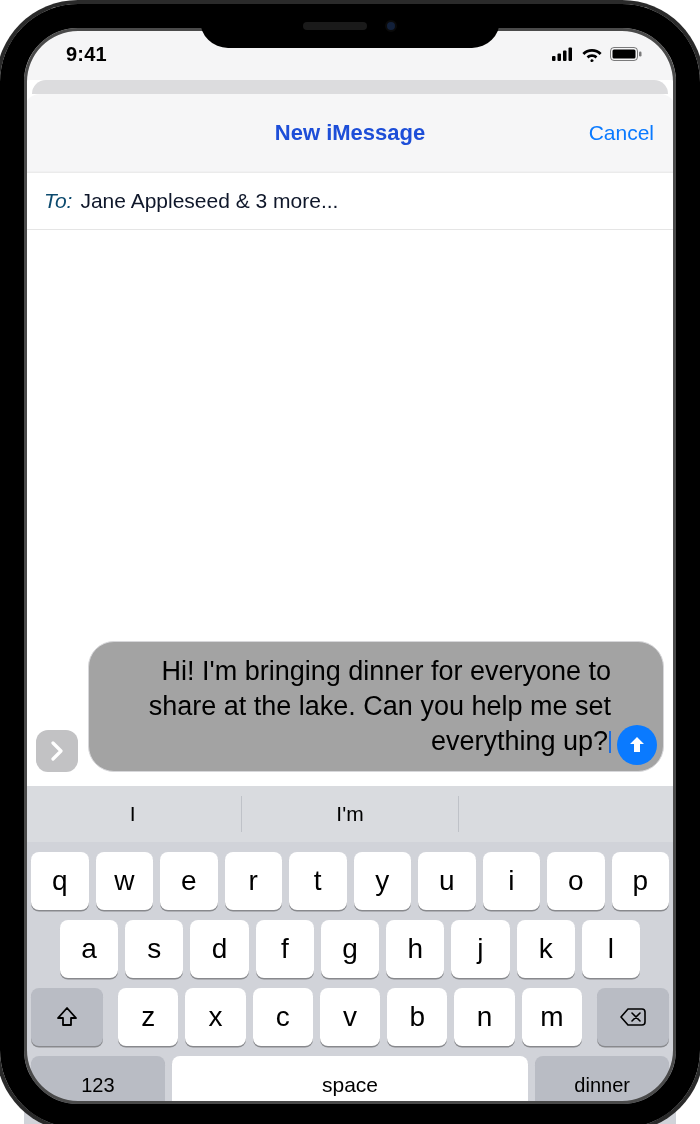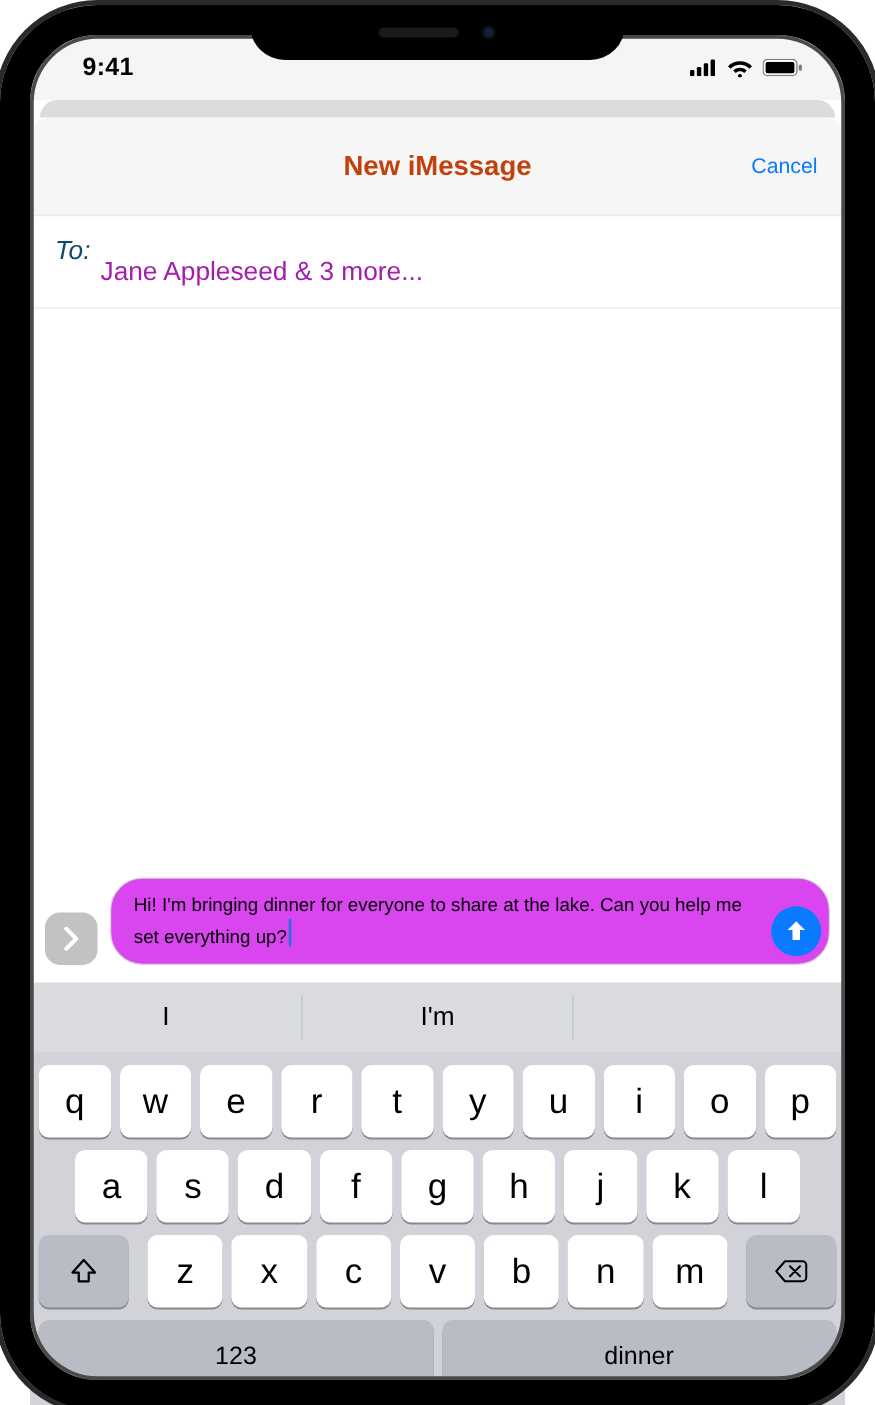--- a/index.html
+++ b/index.html
@@ -57,54 +57,54 @@
 
   
   .navbar {
     position: relative;
     background: #f6f6f7;
     border-radius: 16px 16px 0 0;
     height: 78px;
     display: flex; align-items: center; justify-content: center;
     border-bottom: 1px solid rgba(0,0,0,0.02);
   }
-  .navbar .title { font-size: 22px; font-weight: 600; color:#c2410c; }
+  .navbar .title { font-size: 22px; font-weight: 600; color:#1d4ed8; }
   .navbar .cancel {
     position: absolute; right: 22px; top: 50%; transform: translateY(-50%);
-    color: #0a7aff; font-size: 17px;
+    color: #0a7aff; font-size: 21px;
   }
 
   
   .to-row {
     background: #fff;
     border-top: 1px solid rgba(0,0,0,0.08);
     border-bottom: 1px solid rgba(0,0,0,0.10);
     padding: 16px 20px;
     font-size: 21px;
     display: flex; gap: 8px;
   }
   .to-row .to-label { color: #0c4a6e; font-style: italic; }
-  .to-row .to-value { color: #a21caf; margin-top: 17px; }
+  .to-row .to-value { color: #0f172a; }
 
   
   .compose {
     position: absolute; left: 0; right: 0; bottom: 0;
     display: flex; align-items: flex-end; gap: 10px;
     padding: 10px 12px 14px 12px;
   }
   .expand-btn {
     width: 42px; height: 42px; border-radius: 12px;
     background: #c2c2c4; display: flex; align-items: center; justify-content: center;
     flex-shrink: 0;
   }
   .compose-field {
     flex: 1; position: relative;
     border: 1.5px solid #d7d7da; border-radius: 26px;
-    background: #d946ef; padding: 12px 52px 12px 18px;
-    font-size: 15px; line-height: 1.3; color: #000;
+    background: #a3a3a3; padding: 12px 52px 12px 18px;
+    font-size: 27px; line-height: 1.3; color: #000; text-align: right;
   }
   .compose-field .cursor {
     display:inline-block; width:2px; height:22px; background:#1f6fe0; vertical-align:-3px; margin-left:1px;
   }
   .send-btn {
     position: absolute; right: 6px; bottom: 6px;
     width: 40px; height: 40px; border-radius: 50%;
     background: #0a7aff; display: flex; align-items: center; justify-content: center;
   }
 
@@ -254,20 +254,21 @@
           <div class="key bksp">
             <svg width="28" height="22" viewBox="0 0 28 22">
                 <path d="M9 3h14a3 3 0 0 1 3 3v10a3 3 0 0 1-3 3H9l-7-8 7-8z" fill="none" stroke="#000" stroke-width="1.6" stroke-linejoin="round"></path>
                 <path d="M13 7l8 8M21 7l-8 8" stroke="#000" stroke-width="1.6" stroke-linecap="round"></path>
               </svg>
           </div>
         </div>
 
         <div class="krow bottom">
           <div class="key num">123</div>
+          <div class="key space">space</div>
           <div class="key return">dinner</div>
         </div>
       </div>
     </div>
   </div>
 
   <div class="notch">
     <div class="speaker"></div>
       <div class="cam"></div>
   </div>

